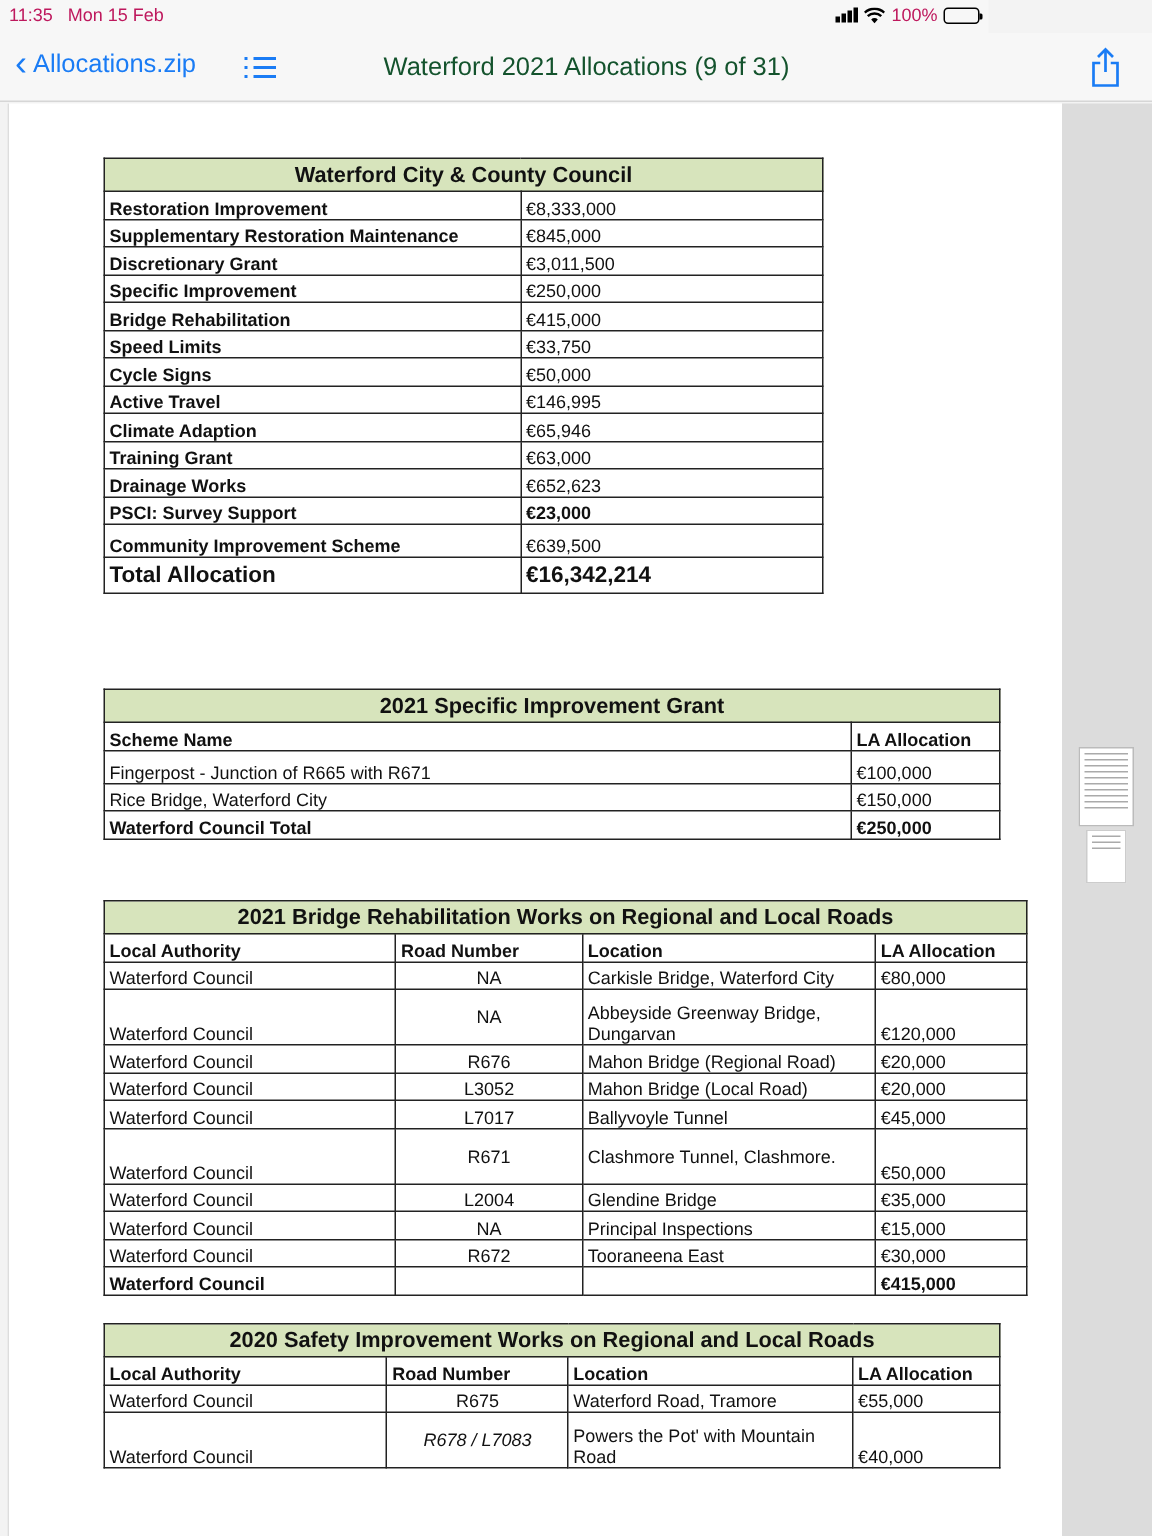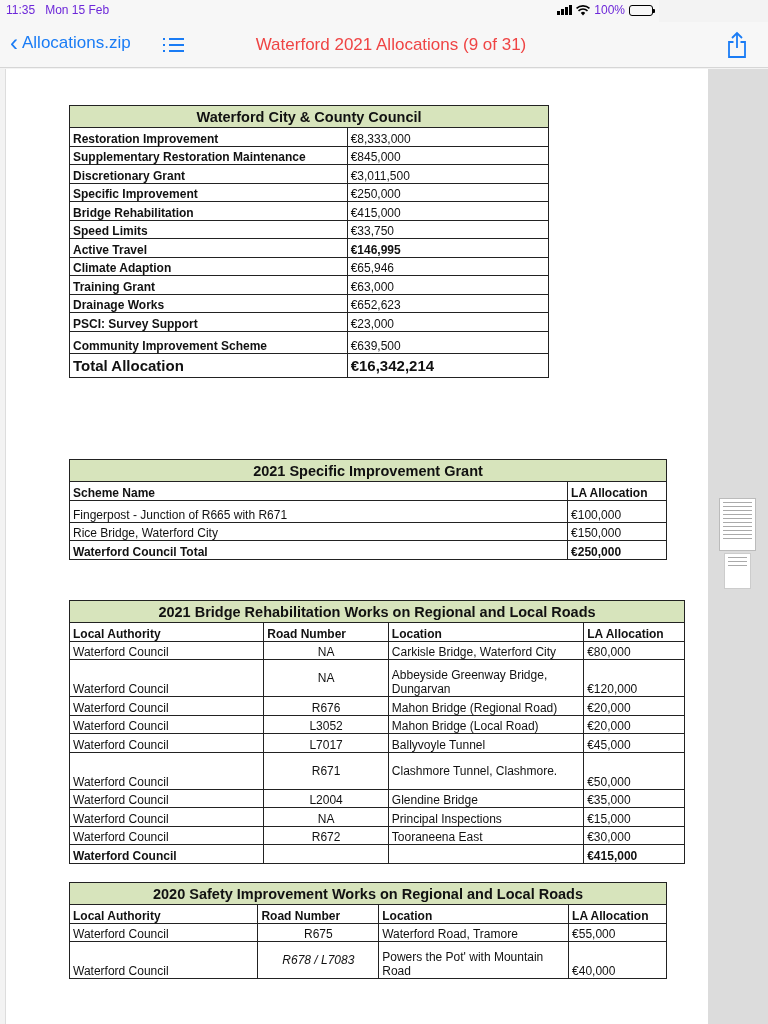--- a/index.html
+++ b/index.html
@@ -1,31 +1,31 @@
 <!DOCTYPE html>
 <html><head>
 <meta charset="utf-8">
 <style>
   * { box-sizing: border-box; margin: 0; padding: 0; }
   html, body { width: 768px; height: 1024px; overflow: hidden; background: #f3f3f3; font-family: "Liberation Sans", sans-serif; }
-  .statusbar { position: absolute; top: 0; left: 0; width: 659px; height: 22px; background: #f7f7f7; font-size: 12px; color: #6d28d9; }
+  .statusbar { position: absolute; top: 0; left: 0; width: 659px; height: 22px; background: #f7f7f7; font-size: 12px; color: #be185d; }
   .statusbar .time { position: absolute; left: 6px; top: 3px; }
   .statusbar .right { position: absolute; right: 6px; top: 3px; display: flex; align-items: center; gap: 4px; }
   .signal { display: inline-flex; align-items: flex-end; gap: 1px; height: 10px; }
   .signal span { width: 3px; background: #000; display: inline-block; }
   .battery { width: 24px; height: 11px; border: 1px solid #000; border-radius: 3px; padding: 1px; position: relative; }
   .battery::after { content: ""; position: absolute; right: -3px; top: 3px; width: 2px; height: 4px; background: #000; border-radius: 0 1px 1px 0; }
   .battery .fill { width: 100%; height: 100%; background: #000; border-radius: 1px; }
   .navbar { position: absolute; top: 22px; left: 0; width: 768px; height: 46px; background: #f7f7f7; border-bottom: 1px solid #d6d6d6; }
   .back { position: absolute; left: 10px; top: 11px; display: flex; align-items: center; color: #1a7cf5; font-size: 17px; cursor: pointer; }
   .back .chev { font-size: 24px; margin-right: 4px; line-height: 20px; }
   .listicon { position: absolute; left: 163px; top: 14px; width: 22px; height: 18px; cursor: pointer; }
   .listicon .l { position: absolute; height: 2px; background: #1a7cf5; left: 6px; width: 15px; }
   .listicon .d { position: absolute; height: 2px; width: 2px; background: #1a7cf5; left: 0; }
-  .navtitle { position: absolute; left: 0; right: 0; top: 13px; text-align: center; font-size: 17px; color: #ef4444; padding-left: 14px; }
+  .navtitle { position: absolute; left: 0; right: 0; top: 13px; text-align: center; font-size: 17px; color: #14532d; padding-left: 14px; }
   .share { position: absolute; right: 20px; top: 9px; width: 22px; height: 28px; cursor: pointer; }
   .page { position: absolute; left: 5px; top: 69px; width: 703px; height: 955px; background: #fff; border-left: 1px solid #ddd; }
   .rail { position: absolute; left: 708px; top: 69px; width: 60px; height: 955px; background: #dcdcdc; }
   .thumb { position: absolute; left: 719px; top: 498px; width: 37px; height: 53px; background: #fff; border: 1px solid #bbb; cursor: pointer; }
   .thumb2 { position: absolute; left: 724px; top: 553px; width: 27px; height: 36px; background: #fff; border: 1px solid #ccc; cursor: pointer; }
   .thumb i, .thumb2 i { display: block; height: 1px; background: #aaa; margin: 3px 3px 0; }
   table { position: absolute; border-collapse: collapse; font-family: "Liberation Sans", sans-serif; font-size: 12px; color: #111; }
   td, th { border: 1.5px solid #222; padding: 0 3px; height: 18.5px; vertical-align: bottom; white-space: nowrap; }
   .title-row th { background: #d7e4bc; font-size: 14.5px; font-weight: bold; text-align: center; height: 22px; vertical-align: middle; }
   .bold td { font-weight: bold; margin-top: 24px; }
@@ -126,38 +126,42 @@
       </tr>
   <tr class="bold">
         <td>Bridge Rehabilitation</td>
         <td style="font-weight:normal">€415,000</td>
       </tr>
   <tr class="bold">
         <td>Speed Limits</td>
         <td style="font-weight:normal">€33,750</td>
       </tr>
   <tr class="bold">
+        <td>Cycle Signs</td>
+        <td style="font-weight:normal">€50,000</td>
+      </tr>
+  <tr class="bold">
         <td>Active Travel</td>
-        <td style="font-weight:bold">€146,995</td>
+        <td style="font-weight:normal">€146,995</td>
       </tr>
   <tr class="bold">
         <td>Climate Adaption</td>
         <td style="font-weight:normal">€65,946</td>
       </tr>
   <tr class="bold">
         <td>Training Grant</td>
         <td style="font-weight:normal">€63,000</td>
       </tr>
   <tr class="bold">
         <td>Drainage Works</td>
         <td style="font-weight:normal">€652,623</td>
       </tr>
   <tr class="bold">
         <td>PSCI: Survey Support</td>
-        <td style="font-weight:normal">€23,000</td>
+        <td style="font-weight:bold">€23,000</td>
       </tr>
   <tr class="bold">
         <td style="height:22px">Community Improvement Scheme</td>
         <td style="font-weight:normal;height:22px">€639,500</td>
       </tr>
   <tr class="big">
         <td>Total Allocation</td>
         <td>€16,342,214</td>
       </tr>
 </tbody>

